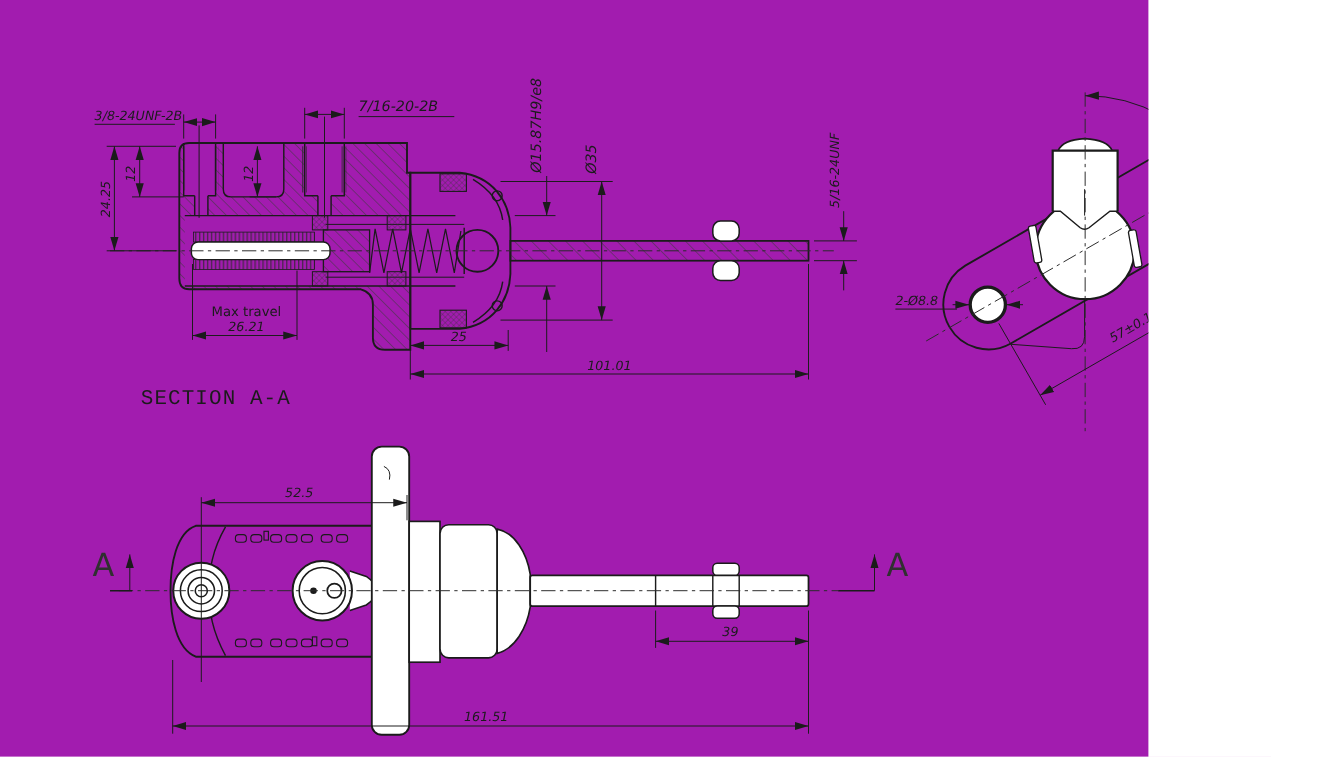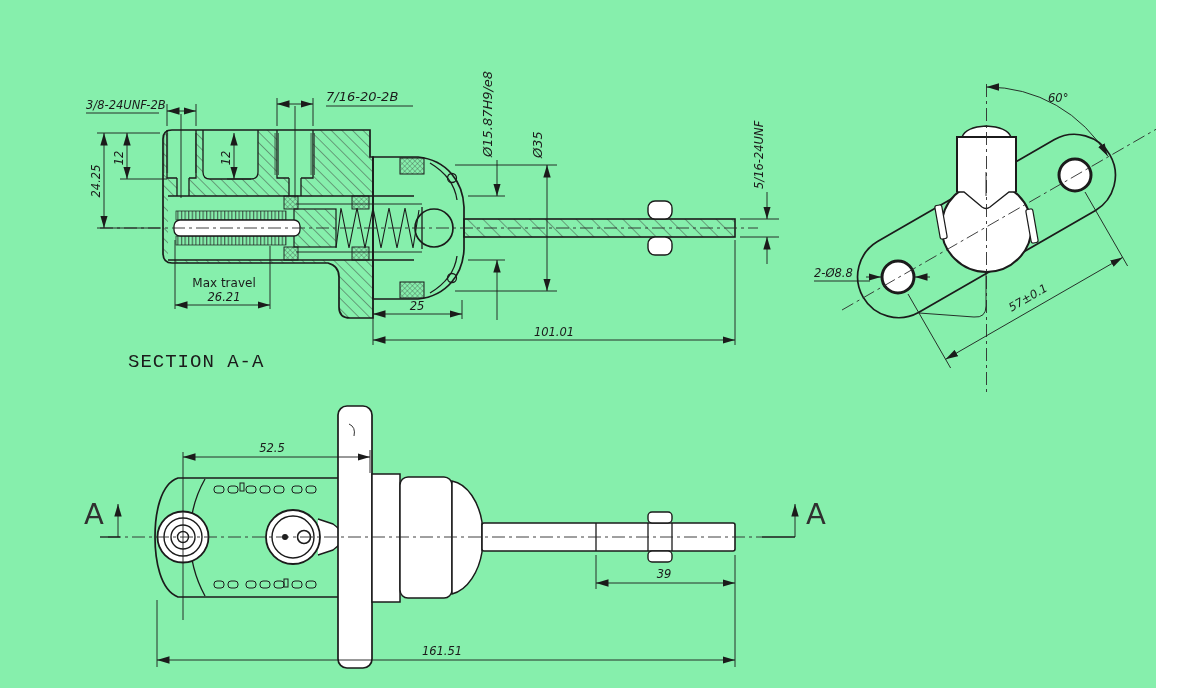--- a/index.html
+++ b/index.html
@@ -1,16 +1,16 @@
 <!DOCTYPE html>
 <html><head>
 <meta charset="utf-8">
 <style>
   html,body{margin:0;padding:0;background:#ffffff;}
-  .stage{position:relative;width:1156px;height:688px;background:#86efac;overflow:hidden;}
+  .stage{position:relative;width:1044px;height:688px;background:#a21caf;overflow:hidden;}
   svg{display:block;}
   .dim{font:italic 500 11.5px "DejaVu Sans",sans-serif;fill:#1b1b1b;}
   .dim-lg{font:italic 500 13px "DejaVu Sans",sans-serif;fill:#1b1b1b;}
   .lbl{font:12px "DejaVu Sans",sans-serif;fill:#1b1b1b;}
   .title{font:19px "Liberation Mono",monospace;fill:#1b1b1b;letter-spacing:1px;}
   .marker{font:29px "DejaVu Sans",sans-serif;fill:#303030;}
   .thin{stroke:#1b1b1b;stroke-width:0.9;fill:none;}
   .med{stroke:#1b1b1b;stroke-width:1.3;fill:none;}
   .out{stroke:#1b1b1b;stroke-width:1.7;fill:none;}
   .cl{stroke:#2a2a2a;stroke-width:0.9;fill:none;stroke-dasharray:13 4 3 4;}

